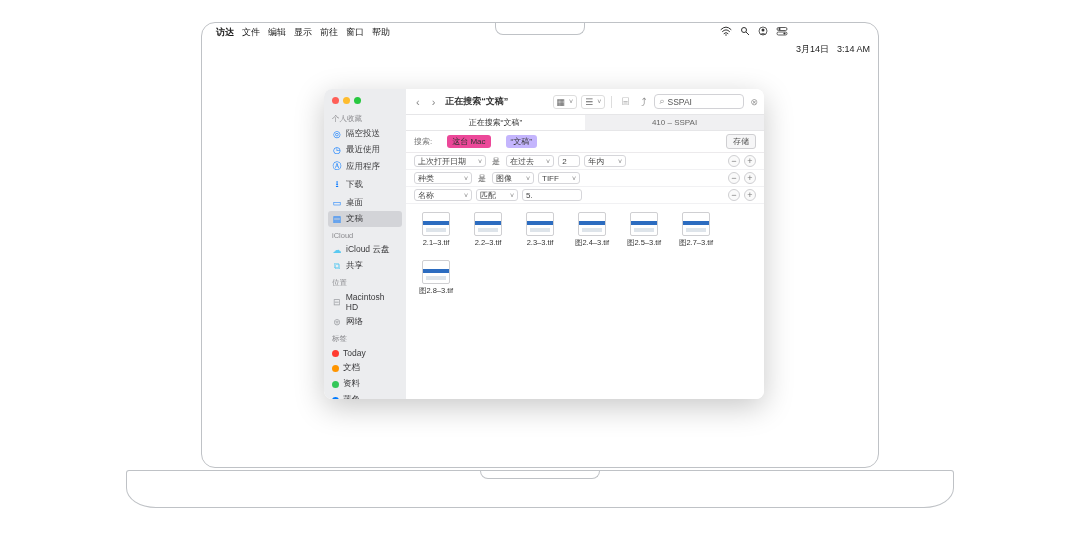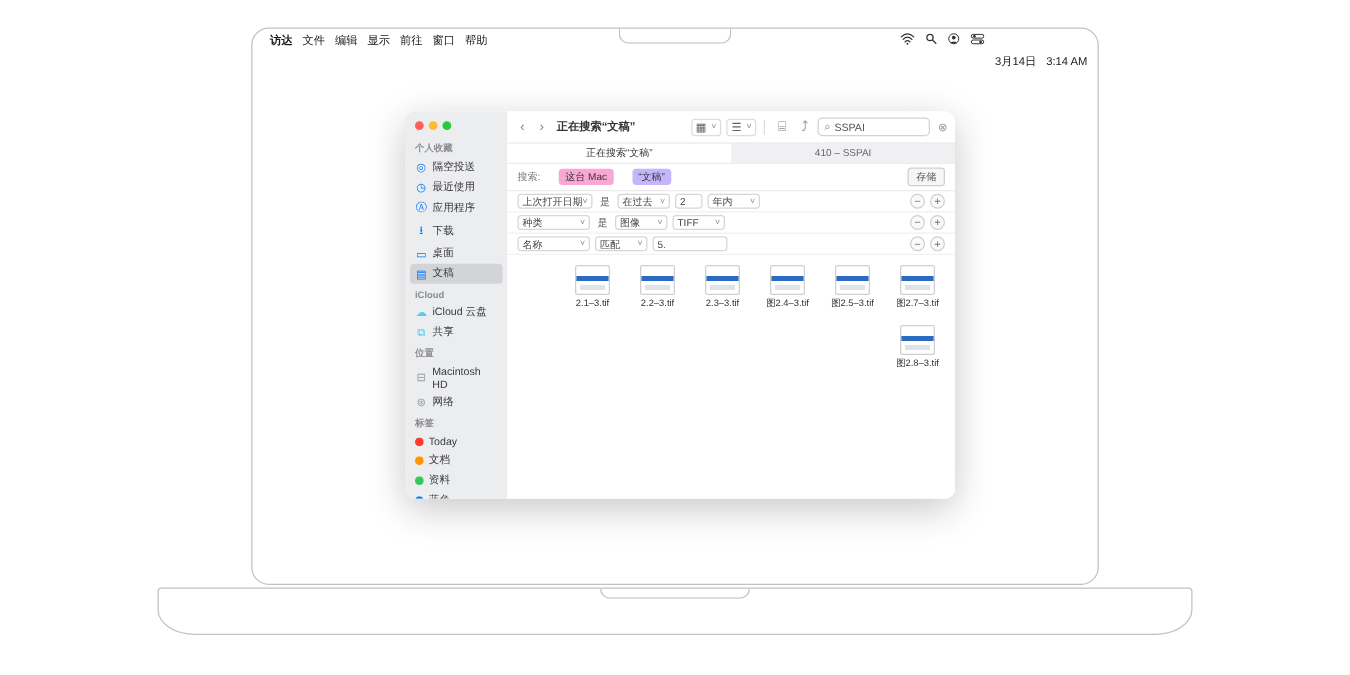--- a/index.html
+++ b/index.html
@@ -73,21 +73,21 @@
 }
 .sidebar {
   width: 82px;
   background: #ecedef;
   padding: 6px 0 4px 0;
   overflow: hidden;
 }
 .traffic { display: flex; gap: 4px; padding: 2px 8px 6px 8px; }
 .tdot { width: 7px; height: 7px; border-radius: 50%; }
 .tred { background: #ff5f57; } .tyel { background: #febc2e; } .tgrn { background: #28c840; }
-.sb-head { font-size: 7.5px; color: #8a8a8e; padding: 4px 8px 2px 8px; font-weight: bold; }
+.sb-head { font-size: 7.5px; color: #8a8a8e; padding: 4px 8px 2px 8px; }
 .sb-item { display: flex; align-items: center; gap: 4px; padding: 2px 8px; color: #3a3a3c; cursor: default; }
 .sb-item.sel { background: #d3d4d8; border-radius: 3px; margin: 0 4px; padding: 2px 4px; }
 .sb-ico { width: 10px; text-align: center; font-size: 9px; }
 .tag-dot { width: 7px; height: 7px; border-radius: 50%; border: 1px solid transparent; }
 
 .main { flex: 1; display: flex; flex-direction: column; background: #fff; }
 .toolbar {
   height: 26px; display: flex; align-items: center;
   padding: 0 6px; gap: 4px;
   border-bottom: 1px solid #e6e6e8;
@@ -112,51 +112,51 @@
 .tab.active { background: #fff; color: #333; }
 
 .scopebar {
   display: flex; align-items: center; gap: 15px;
   padding: 3px 8px;
   border-bottom: 1px solid #eceaec;
   font-size: 8px; color: #555;
 }
 .scope-label { color: #777; }
 .scope-chip {
-  background: #f9a8d4; border-radius: 3px; padding: 1px 5px; color: #333;
+  background: #ec4899; border-radius: 3px; padding: 1px 5px; color: #333;
   font-size: 8px;
 }
 .scope-chip.sel { background: #c4b5fd; }
 .scope-spacer { flex: 1; }
 .scope-save { border: 1px solid #cfcfd2; border-radius: 3px; padding: 1px 6px; background: #f6f6f7; cursor: default;}
 
 .filterrow {
   display: flex; align-items: center; gap: 4px;
   padding: 2px 8px;
   border-bottom: 1px solid #f1f1f3;
   font-size: 8px; color: #444;
 }
 .ffield {
   display: flex; align-items: center;
   border: 1px solid #d6d6da; border-radius: 3px;
   padding: 0 3px; height: 12px; background: #fff;
-  font-size: 8px; color: #444; min-width: 42px;
+  font-size: 8px; color: #444; min-width: 42px; gap: 12px;
 }
 .ffield.sm { min-width: 22px; }
 .ffield .caret { margin-left: auto; font-size: 7px; color: #888; }
 .ftxt { color: #555; padding: 0 2px; }
 .fspacer { flex: 1; }
 .rndbtn {
   width: 12px; height: 12px; border-radius: 50%;
   border: 1px solid #cfcfd2; background: #fafafa;
   display: flex; align-items: center; justify-content: center;
   font-size: 9px; color: #777; line-height: 1; cursor: default;
 }
 
-.filepane { flex: 1; padding: 8px 10px; display: flex; gap: 12px; align-content: flex-start; flex-wrap: wrap; justify-content: flex-end;}
+.filepane { flex: 1; padding: 8px 10px; display: flex; gap: 12px; align-content: flex-start; flex-wrap: wrap;}
 .fileitem { width: 40px; display: flex; flex-direction: column; align-items: center; gap: 2px; cursor: default;}
 .fthumb {
   width: 28px; height: 24px;
   border: 1px solid #cfcfd2; border-radius: 2px;
   background: linear-gradient(#fff 0 35%, #2c6cc0 35% 55%, #fff 55% 100%);
   position: relative;
 }
 .fthumb::after{
   content:""; position:absolute; left:3px; right:3px; bottom:3px; height:4px;
   background:#dee4ea;

